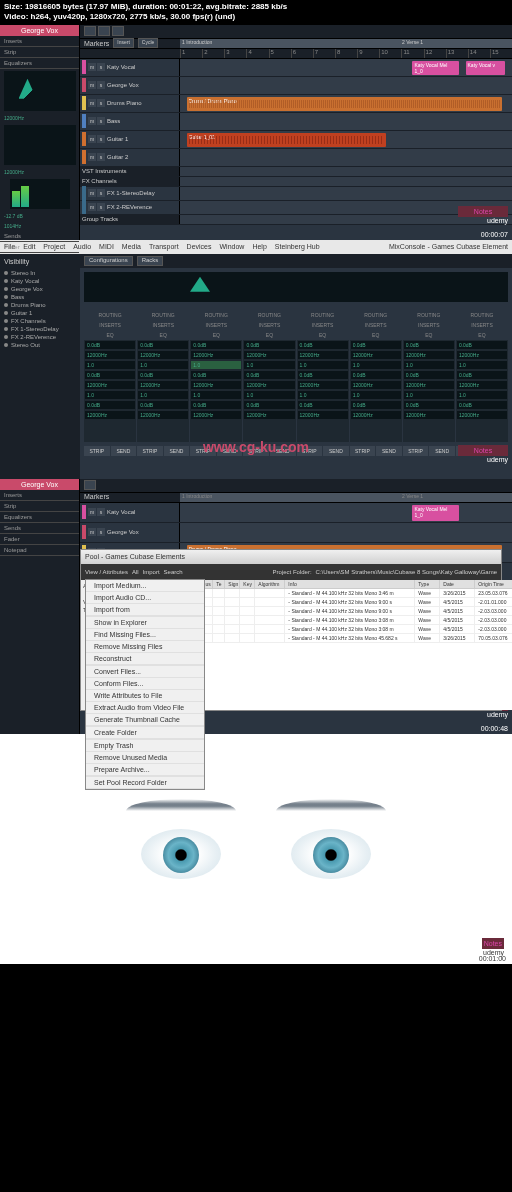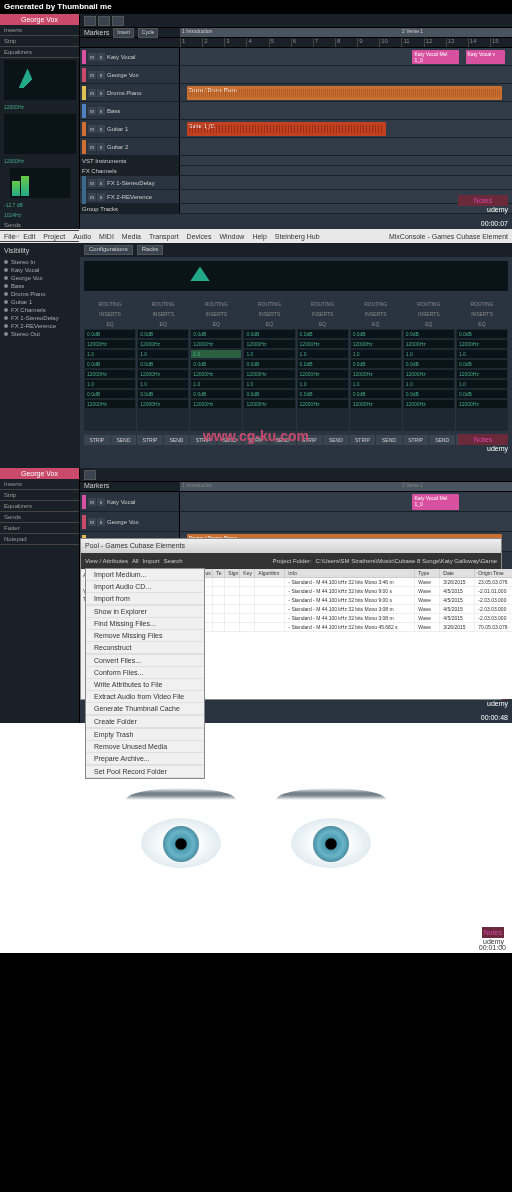--- a/index.html
+++ b/index.html
@@ -78,21 +78,22 @@
 .eyebrow { position:absolute; top:-15px; left:0; right:0; height:12px; background:linear-gradient(to bottom,transparent,#3a4a5a 40%,#3a4a5a 60%,transparent); border-radius:50% 50% 0 0 / 100% 100% 0 0; opacity:0.7; }
 .eyeball { position:absolute; top:15px; left:15px; width:80px; height:50px; background:radial-gradient(ellipse,#fff 30%,#e8f0f4 60%,#d0e0e8); border-radius:50%; }
 .iris { position:absolute; top:8px; left:22px; width:36px; height:36px; background:radial-gradient(circle,#000 20%,#4a9ab0 25%,#6ab4c8 50%,#3a7a90 80%); border-radius:50%; }
 .eyes-logo { position:absolute; right:8px; bottom:8px; }
 .eyes-ts { position:absolute; right:6px; bottom:2px; color:#333; font-size:7px; }
 </style>
 </head>
 <body>
 
 <div class="header-text">
-  <div>Generated by Thumbnail me</div>
+  <div>Size: 19816605 bytes (17.97 MiB), duration: 00:01:22, avg.bitrate: 2885 kb/s</div>
+  <div>Video: h264, yuv420p, 1280x720, 2775 kb/s, 30.00 fps(r) (und)</div>
 </div>
 
 <div class="daw" style="position:relative">
   <div class="inspector">
     <div class="insp-title">George Vox</div>
     <div class="insp-section">Inserts</div>
     <div class="insp-section">Strip</div>
     <div class="insp-section">Equalizers</div>
     <div class="eq-graph">
         <div class="eq-curve"></div>

